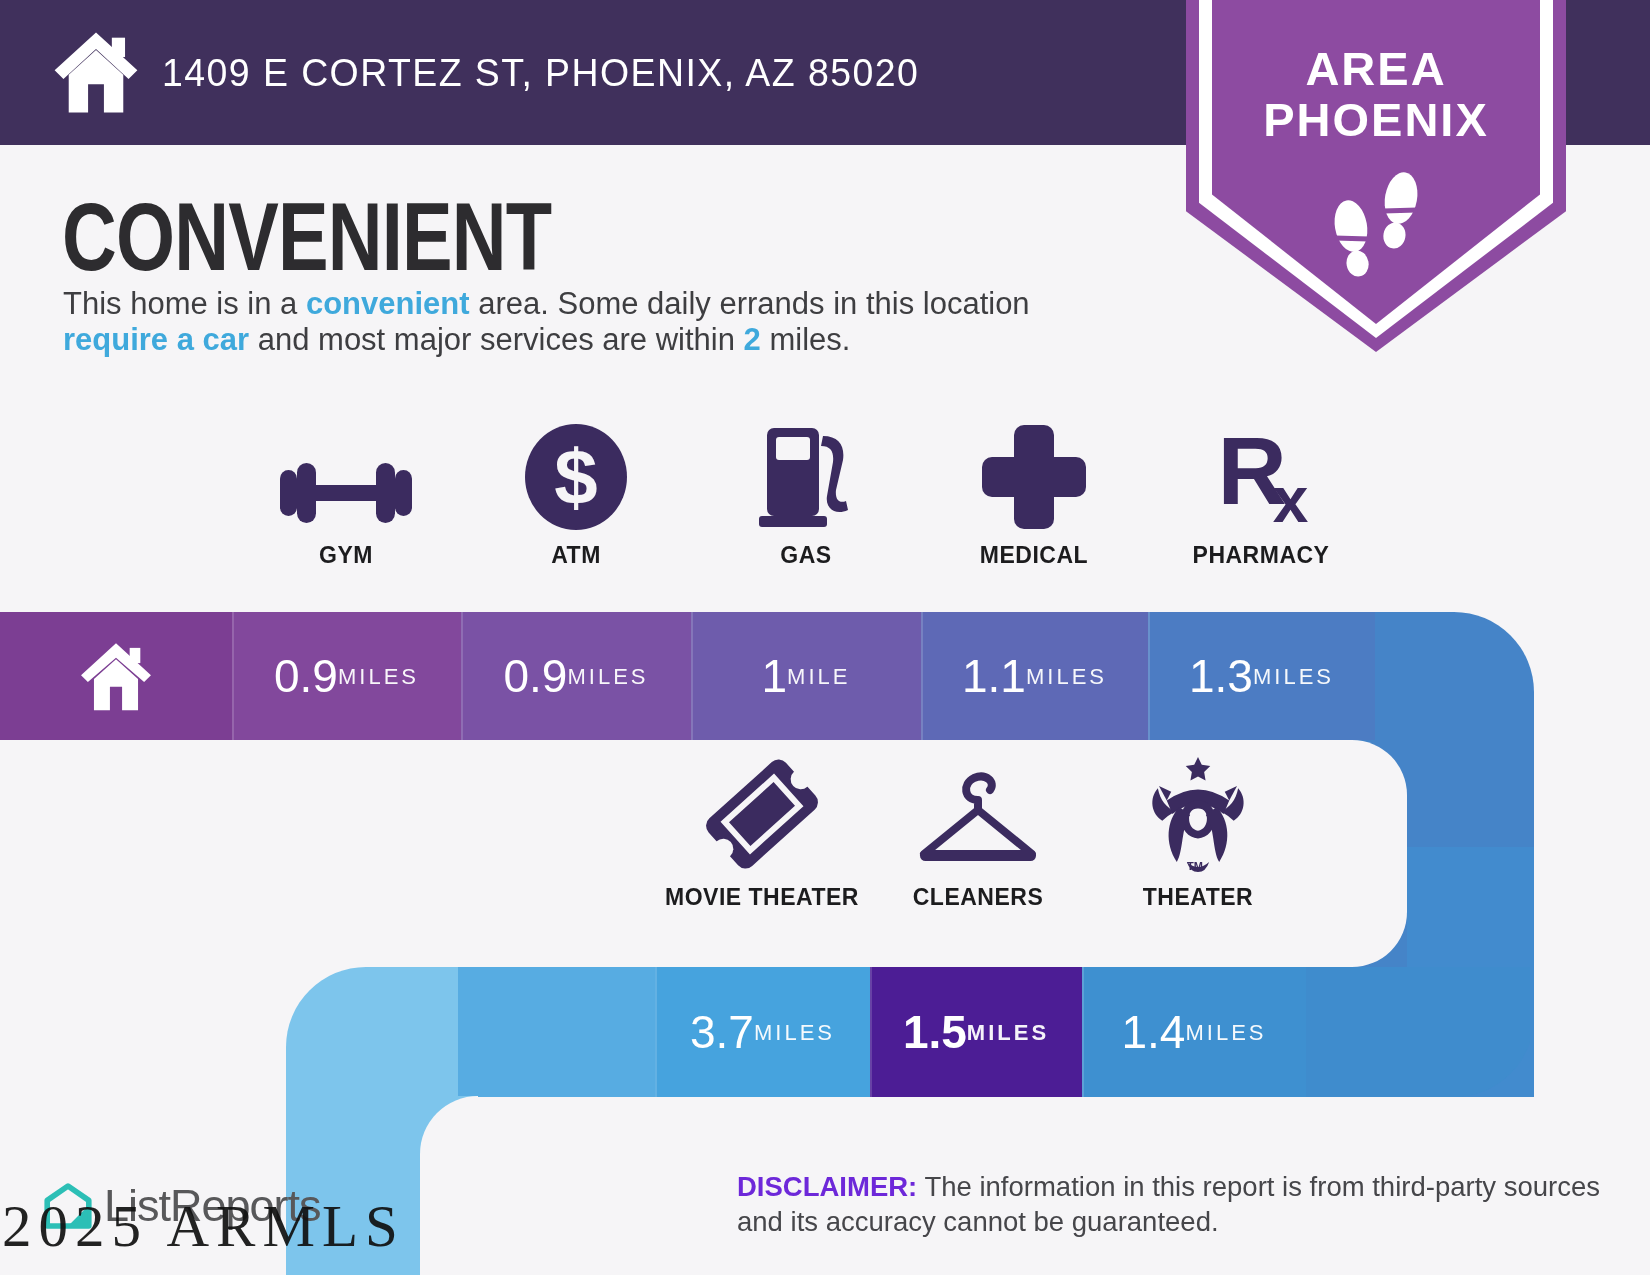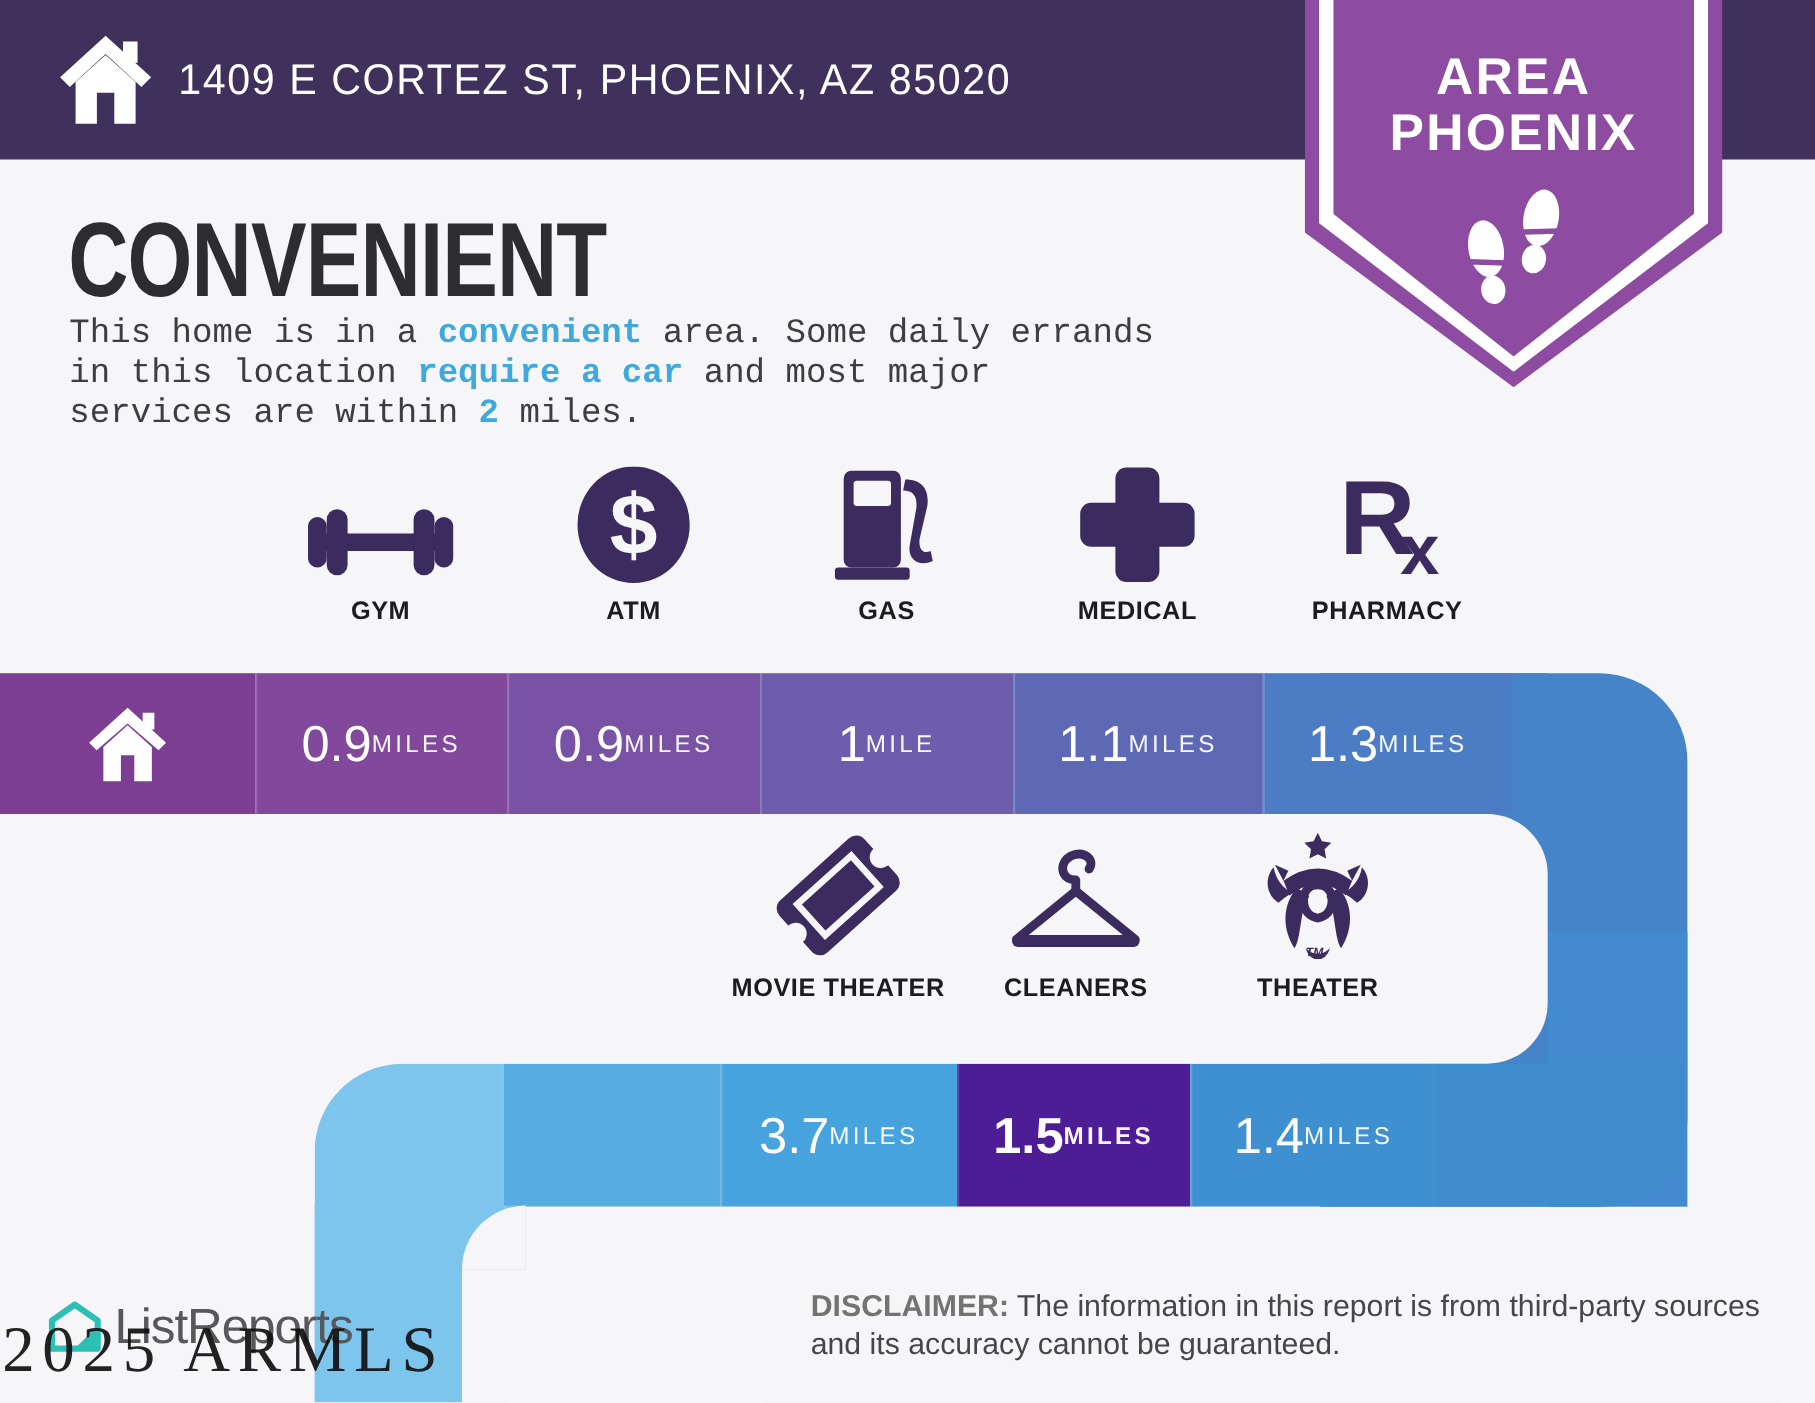--- a/index.html
+++ b/index.html
@@ -18,21 +18,21 @@
   .badge .p1{left:0;top:0;width:380px;height:352px;background:#8D4BA1;}
   .badge .p2{left:13px;top:0;width:354px;height:338px;background:#ffffff;}
   .badge .p3{left:26px;top:0;width:328px;height:324px;background:#8D4BA1;}
   .badge-text{position:absolute;left:0;top:44px;width:380px;text-align:center;color:#fff;
               font-size:47px;font-weight:700;letter-spacing:2px;line-height:1.08;}
   .footprints{position:absolute;left:0;top:0;width:380px;height:352px;}
 
   
   .title{position:absolute;left:62px;top:182px;font-size:96px;font-weight:900;color:#2D2C2F;
          letter-spacing:-1px;transform:scaleX(.79);transform-origin:left top;white-space:nowrap;}
-  .para{position:absolute;left:63px;top:286px;width:1000px;font-size:31px;line-height:1.17;color:#3E3E41;font-family:Liberation Mono, monospace;}
+  .para{position:absolute;left:63px;top:286px;width:1000px;font-size:31px;line-height:1.17;color:#3E3E41;}
   .para .hl{color:#3FA9DC;font-weight:700;}
 
   
   .amen{position:absolute;width:220px;display:flex;flex-direction:column;align-items:center;}
   .amen .iconbox{height:116px;display:flex;align-items:flex-end;justify-content:center;}
   .amen .lab{margin-top:12px;font-size:23px;font-weight:800;letter-spacing:.5px;color:#1C1C1E;white-space:nowrap;}
   .row1{top:414px;} .row2{top:756px;}
   .ic{fill:#3B2B5F;}
   .rx{font-size:96px;font-weight:800;color:#3B2B5F;line-height:.9;letter-spacing:-4px;}
   .rx .x{font-size:64px;margin-left:-10px;vertical-align:-18px;}
@@ -53,21 +53,21 @@
   .leftStrip{position:absolute;left:286px;top:1096px;width:134px;height:179px;}
   .cornerPatch{position:absolute;left:420px;top:1096px;width:58px;height:58px;}
   .cornerPatch .round{width:100%;height:100%;background:#F6F5F7;border-top-left-radius:58px;}
 
   
   .logo{position:absolute;left:44px;top:1178px;display:flex;align-items:center;justify-content:flex-end;}
   .logo-text{font-size:45px;font-weight:500;color:#58585A;letter-spacing:-1px;margin-left:12px;}
   .watermark{position:absolute;left:2px;top:1192px;font-family:"Liberation Serif", serif;font-size:59px;
              letter-spacing:7px;color:rgba(15,15,15,.92);white-space:nowrap;}
   .disclaimer{position:absolute;left:737px;top:1170px;width:875px;font-size:27.5px;line-height:1.26;color:#46464A;}
-  .disclaimer b{color:#737373;font-weight:800;}
+  .disclaimer b{color:#6d28d9;font-weight:800;}
 </style>
 </head>
 <body>
 
 <div id="stage">
 
   <div class="header">
     <svg class="header-home" viewBox="0 0 100 100">
       <g fill="#ffffff">
         <path d="M68,11 h15 v22 h-15 z"></path>
@@ -236,21 +236,21 @@
         <path d="M22,40 l-7,-13 11,5 Z"></path>
         <path d="M78,40 l7,-13 -11,5 Z"></path>
         <path d="M50,40 c-10,0 -15,7 -15,16 c0,10 6,17 15,18 c9,-1 15,-8 15,-18 c0,-9 -5,-16 -15,-16 Z M50,47 c6,0 8,4 8,9 c0,6 -3,10 -8,11 c-5,-1 -8,-5 -8,-11 c0,-5 2,-9 8,-9 Z"></path>
         <path d="M33,46 C22,58 20,78 31,95 C37,86 35,63 43,53 Q37,48 33,46 Z"></path>
         <path d="M67,46 C78,58 80,78 69,95 C63,86 65,63 57,53 Q63,48 67,46 Z"></path>
         <path d="M18,58 C8,52 6,38 14,29 C16,40 22,46 29,50 Q22,54 18,58 Z"></path>
         <path d="M82,58 C92,52 94,38 86,29 C84,40 78,46 71,50 Q78,54 82,58 Z"></path>
         <path d="M40,95 q10,9 20,0 q-3,9 -10,9 q-7,0 -10,-9 Z"></path>
       </g>
         </svg>
-      <span class="tm" style="margin:80px 0 0 -6px;font-style:italic;">TM</span>
+      <span class="tm" style="margin:80px 0 0 -6px;">TM</span>
     </div>
     <div class="lab">THEATER</div>
   </div>
 
   <div class="bar bar2">
     <div class="seg" style="width: 172px; background: rgb(125, 197, 236);"></div>
     <div class="seg" style="width: 197px; background: rgb(87, 172, 226);"></div>
     <div class="seg lined" style="width: 215px; background: rgb(70, 163, 222);">
       <div class="num">3.7</div>
       <div class="unit">MILES</div>

